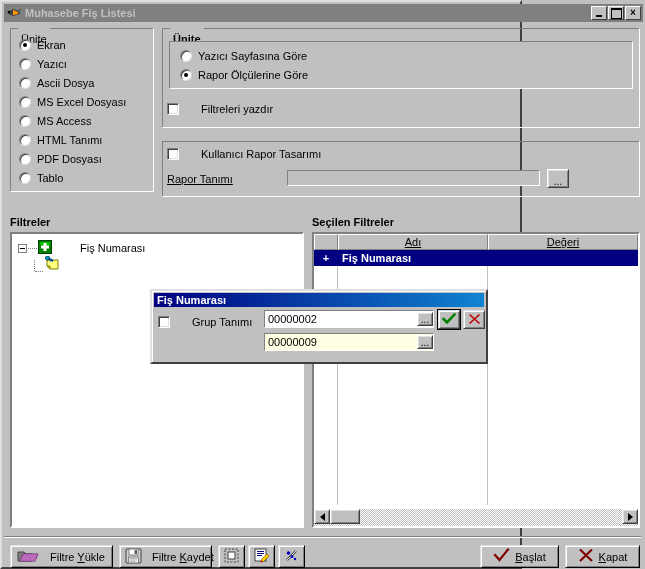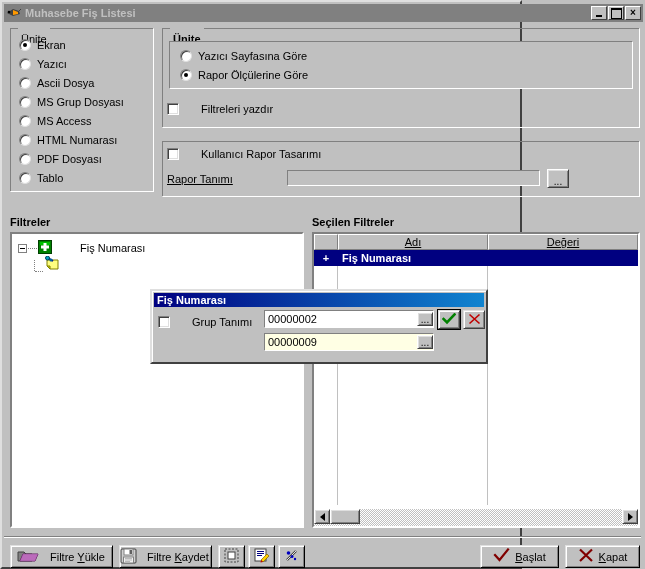--- a/index.html
+++ b/index.html
@@ -256,29 +256,29 @@
     <label class="radio" style="left:8px; top:29px;">
       <span class="dot"></span>
       <span class="lbl">Yazıcı</span>
     </label>
     <label class="radio" style="left:8px; top:48px;">
       <span class="dot"></span>
       <span class="lbl">Ascii Dosya</span>
     </label>
     <label class="radio" style="left:8px; top:67px;">
       <span class="dot"></span>
-      <span class="lbl">MS Grup Dosyası</span>
+      <span class="lbl">MS Excel Dosyası</span>
     </label>
     <label class="radio" style="left:8px; top:86px;">
       <span class="dot"></span>
       <span class="lbl">MS Access</span>
     </label>
     <label class="radio" style="left:8px; top:105px;">
       <span class="dot"></span>
-      <span class="lbl">HTML Numarası</span>
+      <span class="lbl">HTML Tanımı</span>
     </label>
     <label class="radio" style="left:8px; top:124px;">
       <span class="dot"></span>
       <span class="lbl">PDF Dosyası</span>
     </label>
     <label class="radio" style="left:8px; top:143px;">
       <span class="dot"></span>
       <span class="lbl">Tablo</span>
     </label>
   </div>
@@ -425,21 +425,21 @@
     <span style="flex:0 0 auto;">
       <svg width="22" height="16" viewBox="0 0 22 16">
         <path d="M1 13 L1 4 L7 4 L9 6 L15 6 L15 13 Z" fill="#808080" stroke="#404040"></path>
         <path d="M3 13 L6 6 L21 6 L18 13 Z" fill="#b060b0" stroke="#602060"></path>
         <path d="M3 13 L6 6 L21 6 L18 13 Z" fill="#c070c0" opacity="0.7"></path>
       </svg>
     </span>
     <span style="margin-left:6px;"><span>Filtre </span><span class="ul">Y</span><span>ükle</span></span>
   </div>
 
-  <div class="btn" style="left:117px; top:543px; width:93px; height:23px; justify-content:flex-start; ">
+  <div class="btn" style="left:117px; top:543px; width:93px; height:23px; justify-content:flex-start; padding-left:5px;">
     <span style="flex:0 0 auto;">
       <svg width="17" height="16" viewBox="0 0 17 16">
         <rect x="1" y="1" width="15" height="14" rx="1" fill="#d0d0d0" stroke="#404040"></rect>
         <rect x="4" y="1" width="9" height="6" fill="#fff" stroke="#808080"></rect>
         <rect x="9.5" y="2" width="2.5" height="4" fill="#606060"></rect>
         <rect x="3.5" y="9" width="10" height="6" fill="#f0f0f0" stroke="#808080"></rect>
         <path d="M5 10.5 h7 M5 12 h7 M5 13.5 h5" stroke="#a0a0a0" stroke-width="0.7"></path>
       </svg>
     </span>
     <span style="margin-left:5px;"><span>Filtre </span><span class="ul">K</span><span>aydet</span></span>

